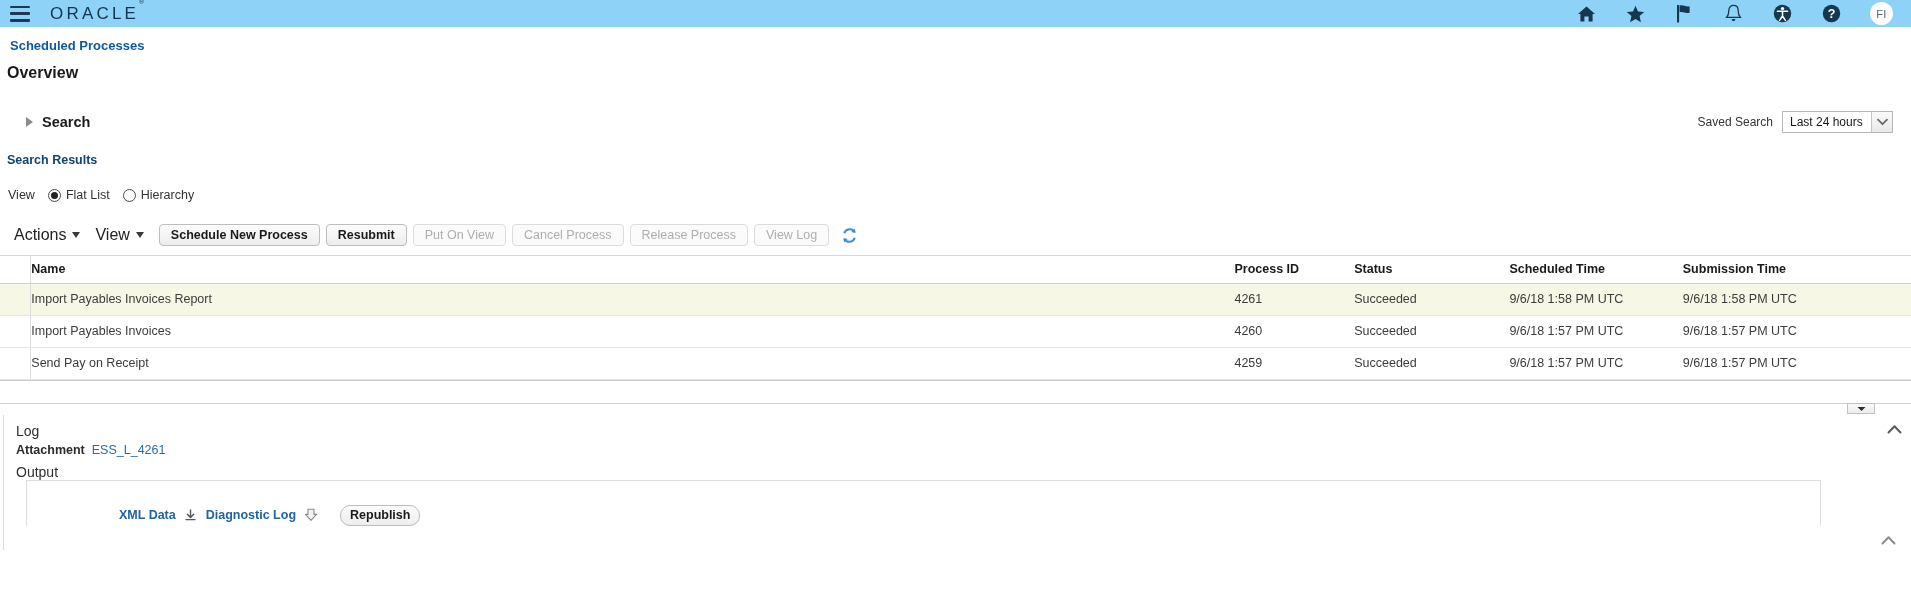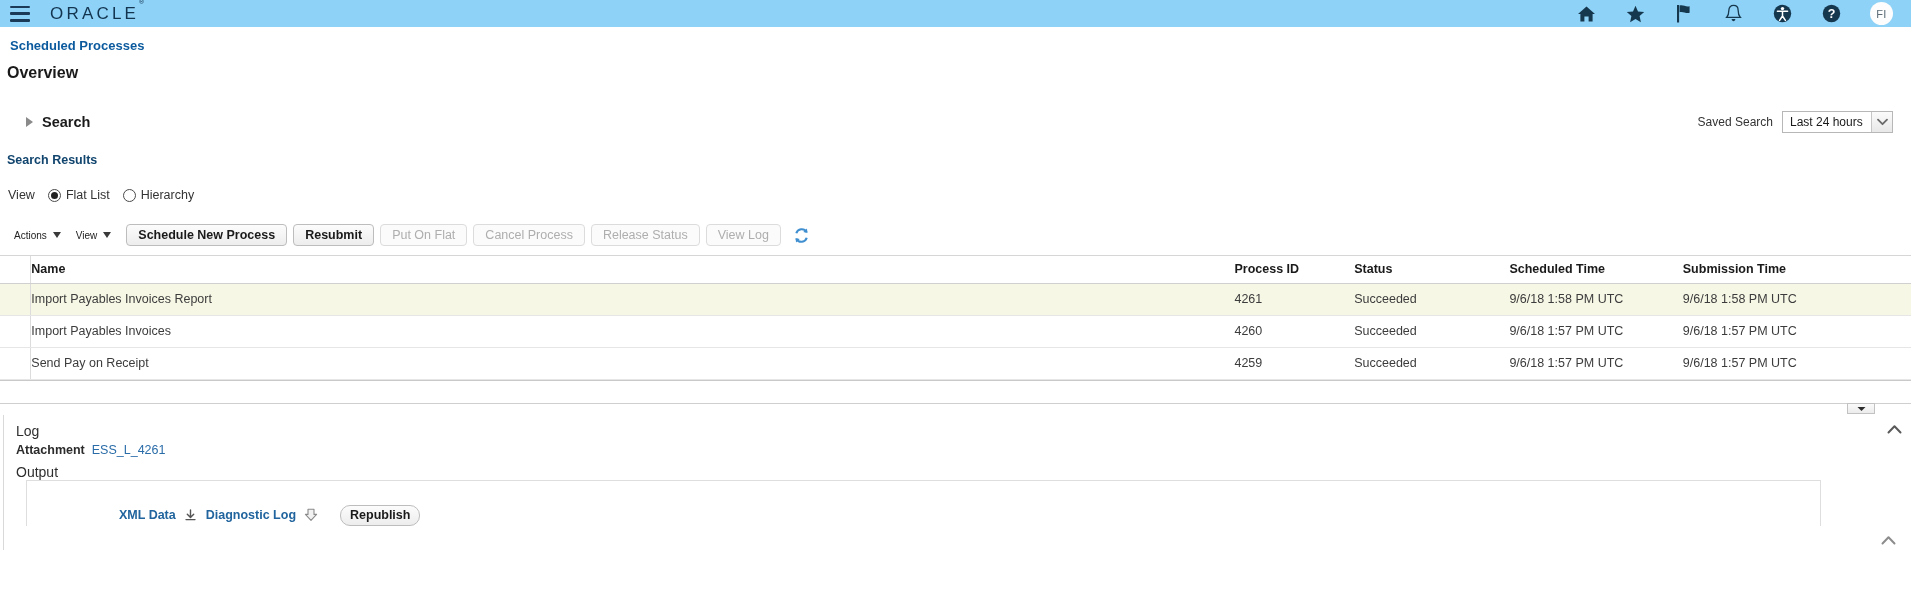--- a/index.html
+++ b/index.html
@@ -152,21 +152,21 @@
   .radio-item span { font-size: 12.5px; color: #333; }
 
   
   .toolbar {
     display: flex; align-items: center;
     margin: 22px 0 0 8px;
     gap: 0;
     height: 22px;
   }
   .menu-btn {
-    font-size: 10px; color: #222;
+    font-size: 16px; color: #222;
     display: flex; align-items: center; gap: 6px;
     padding: 0 9px 0 6px;
     cursor: pointer; height: 22px;
   }
   .caret-down {
     width: 0; height: 0;
     border-left: 4.5px solid transparent;
     border-right: 4.5px solid transparent;
     border-top: 6px solid #3a3a3a;
   }
@@ -428,23 +428,23 @@
     <span>Actions</span>
     <span class="caret-down"></span>
   </div>
   <div class="menu-btn">
     <span>View</span>
     <span class="caret-down"></span>
   </div>
 
   <div class="tb-btn">Schedule New Process</div>
   <div class="tb-btn">Resubmit</div>
-  <div class="tb-btn disabled">Put On Flat</div>
+  <div class="tb-btn disabled">Put On View</div>
   <div class="tb-btn disabled">Cancel Process</div>
-  <div class="tb-btn disabled">Release Status</div>
+  <div class="tb-btn disabled">Release Process</div>
   <div class="tb-btn disabled">View Log</div>
 
   <div class="refresh-icon">
     <svg width="17" height="17" viewBox="0 0 17 17">
       <path d="M13.6 5.1 A5.6 5.6 0 0 0 3.3 6.3" fill="none" stroke="#3f8fd0" stroke-width="2.1"></path>
       <path d="M3.4 11.9 A5.6 5.6 0 0 0 13.7 10.7" fill="none" stroke="#3f8fd0" stroke-width="2.1"></path>
       <path d="M13.9 1.6 L14.5 5.9 L10.3 5.1 Z" fill="#3f8fd0"></path>
       <path d="M3.1 15.4 L2.5 11.1 L6.7 11.9 Z" fill="#3f8fd0"></path>
     </svg>
   </div>

